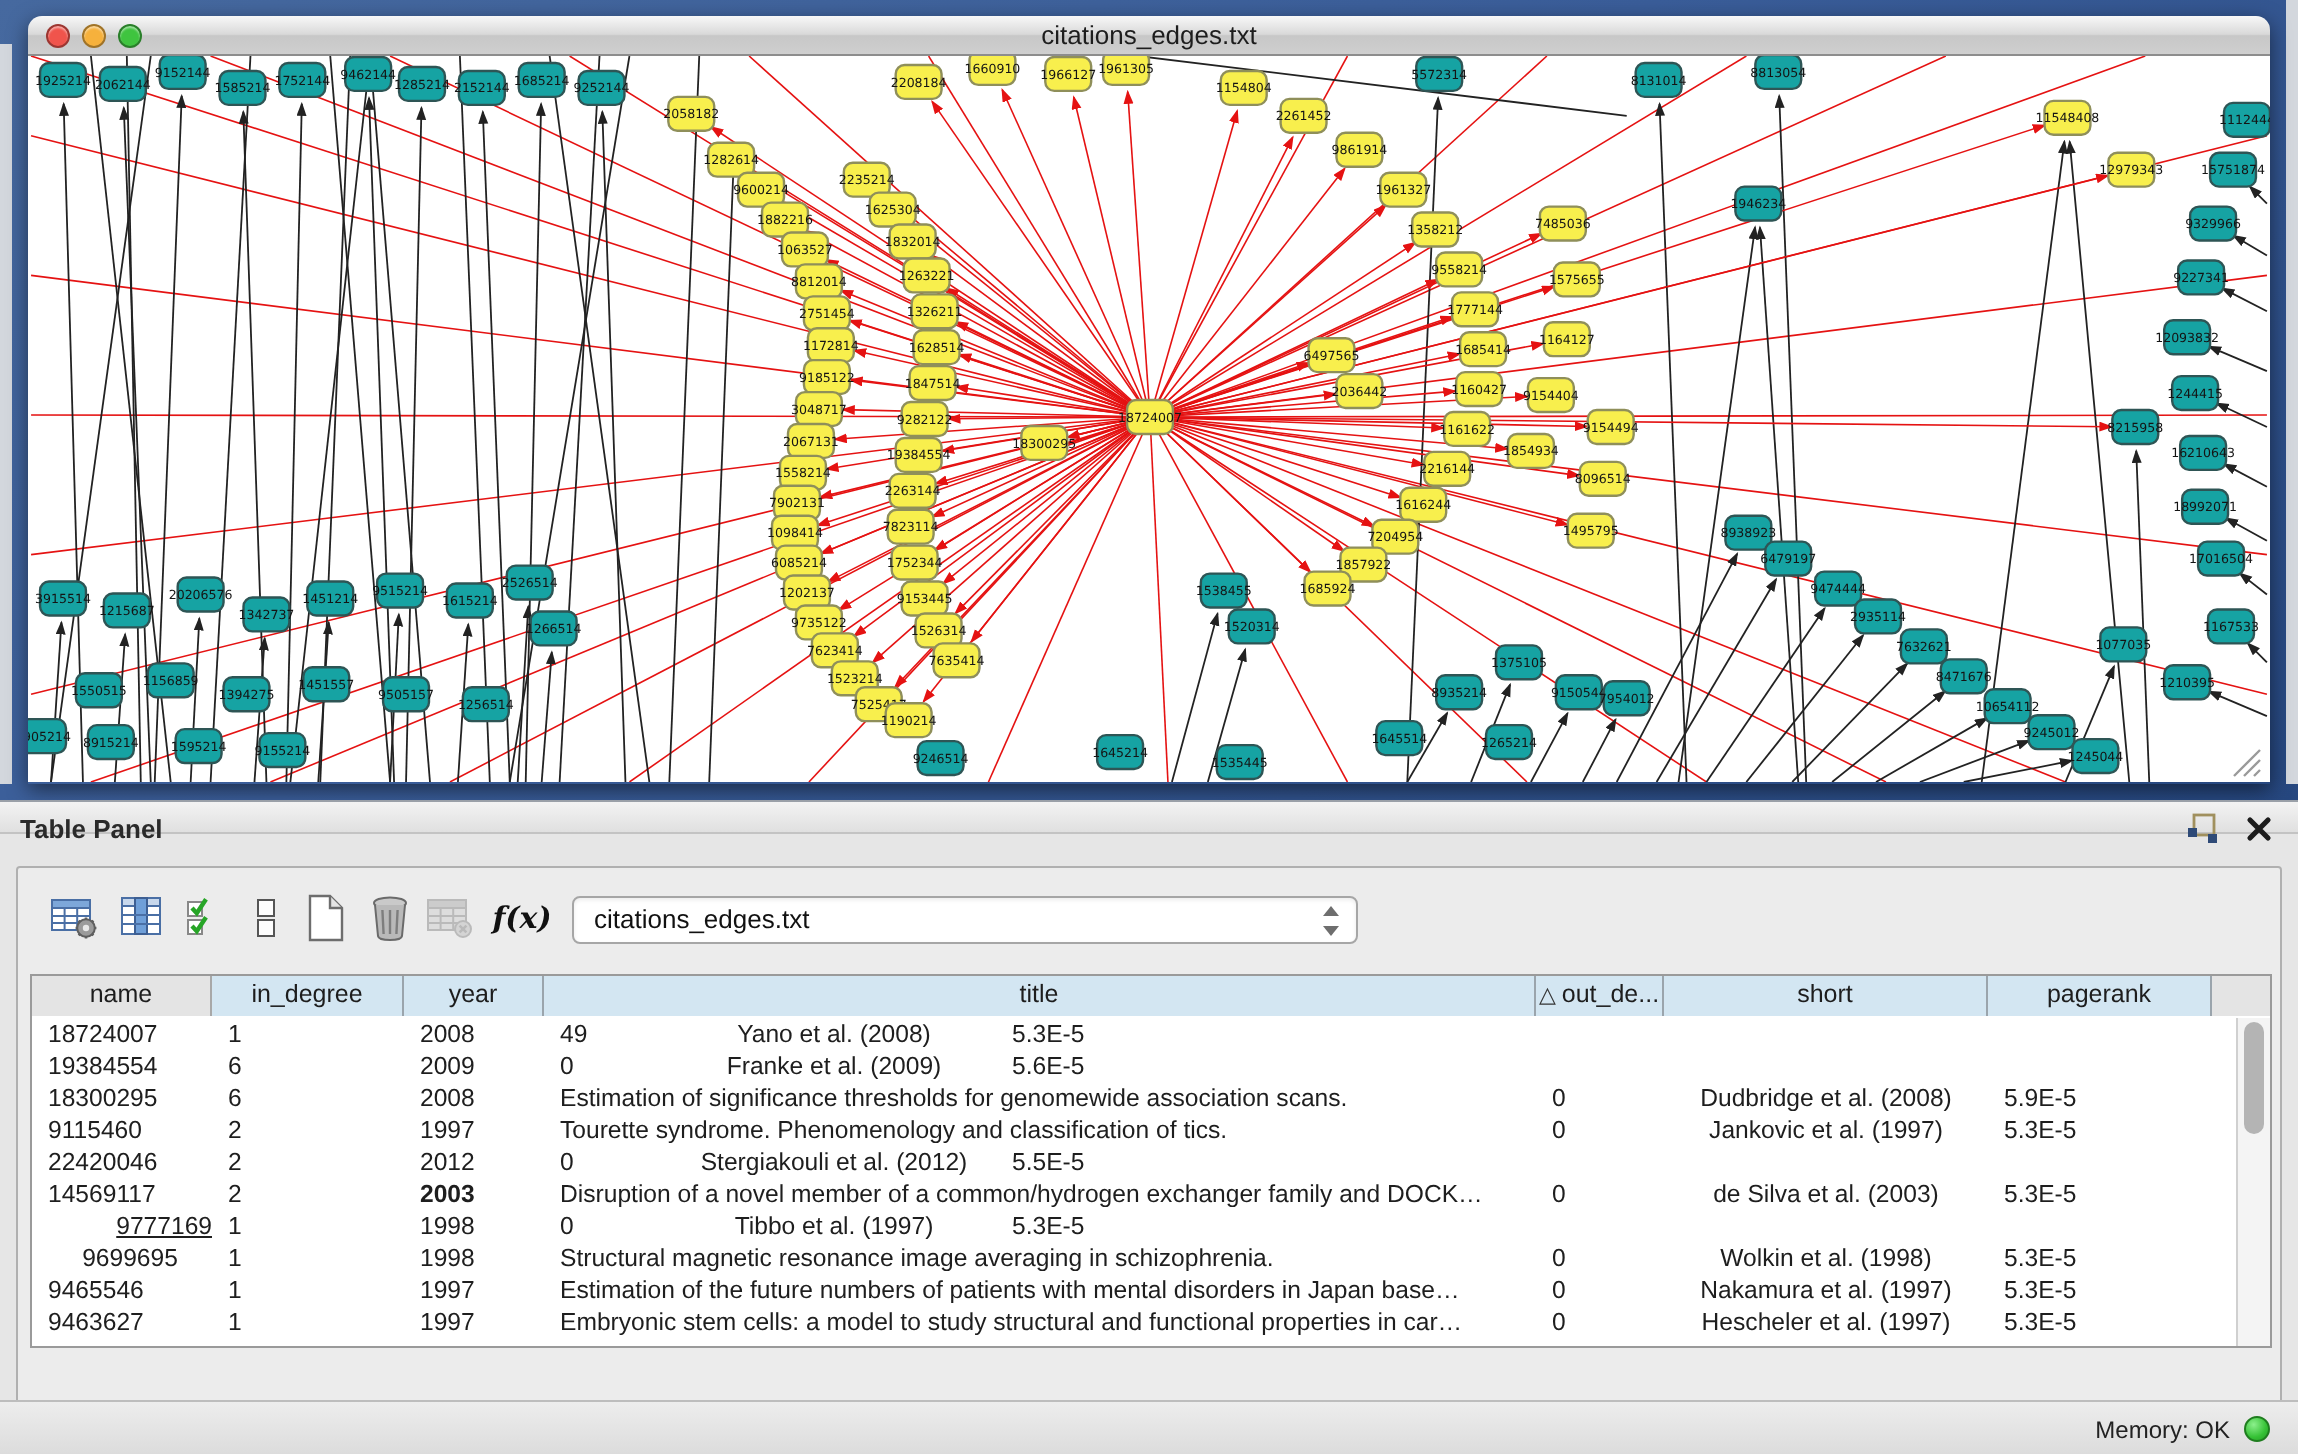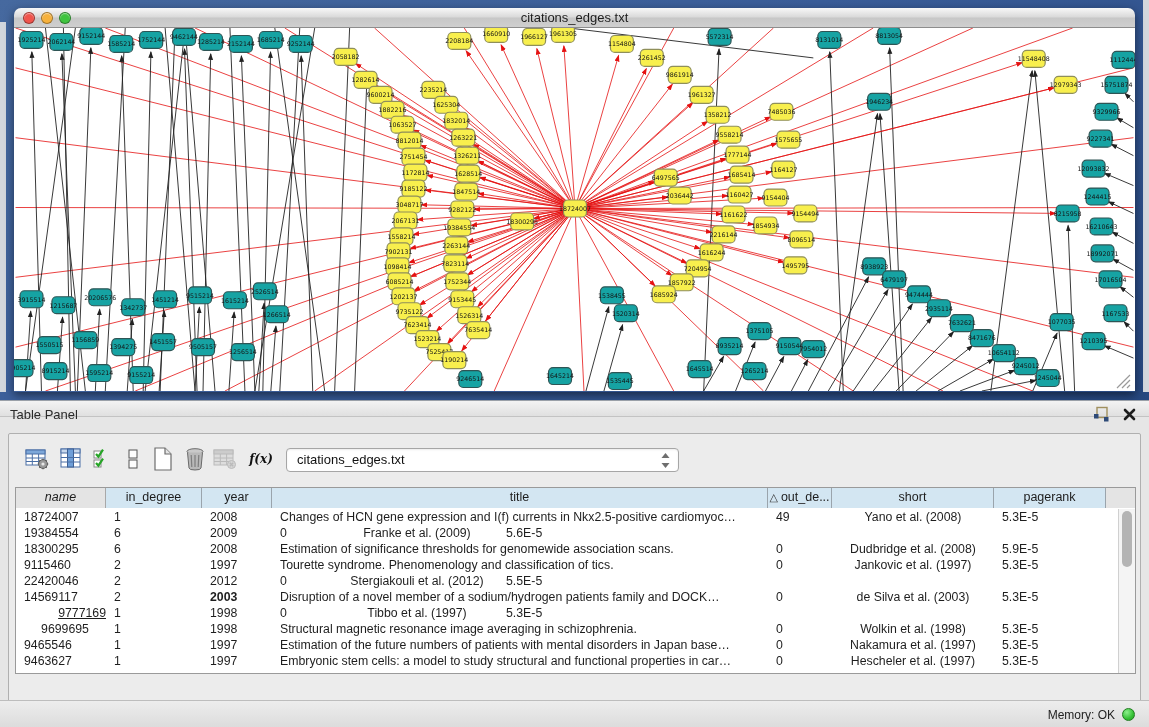--- a/index.html
+++ b/index.html
@@ -24,42 +24,42 @@
     text-align:center; font-size:13px; color:#1d1d1d; }
   .lights { position:absolute; left:9px; top:4px; display:flex; gap:6px; }
   .light { width:12px; height:12px; border-radius:50%; border:1px solid rgba(0,0,0,.35);
     box-shadow:inset 0 1px 1px rgba(255,255,255,.5); }
   .net-canvas { position:relative; width:1121px; height:363px; background:#fff; overflow:hidden; }
   .net-canvas svg { display:block; }
 
   
   .table-panel { position:absolute; left:0; top:400px; width:1149px; height:327px; background:#e6e6e6; }
   .panel-titlebar { position:relative; height:17px;
-    background:linear-gradient(#f3f3f3,#e0e0e0); border-bottom:1px solid #c3c3c3; border-top:1px solid #9aa0a8; }
+    background:linear-gradient(#f3f3f3,#e0e0e0); border-bottom:1px solid #c3c3c3; border-top:1px solid #9aa0a8;font-weight:bold; }
   .panel-titlebar .ptitle { position:absolute; left:10px; top:0; line-height:28px; font-size:13px; color:#2a2a2a; }
   .ptb-icons { position:absolute; right:12px; top:5px; display:flex; gap:12px; align-items:center; }
 
   .panel-content { position:absolute; left:8px; top:33px; width:1133px; height:365px;
     background:#ececec; border:1px solid #b0b0b0; border-radius:2px; }
 
   .toolbar { position:absolute; left:0; top:0; width:100%; height:52px; }
   .tool { position:absolute; top:10px; width:28px; height:30px; display:flex; align-items:center; justify-content:center; }
   .tool.disabled { opacity:.5; }
-  .fx { font-family:"DejaVu Serif", serif; font-style:italic; font-weight:bold; font-size:12px; color:#111; }
+  .fx { font-family:"DejaVu Serif", serif; font-style:italic; font-weight:bold; font-size:15px; color:#111; }
   .combo { position:absolute; left:277px; top:14px; width:393px; height:24px; background:#fff;
     border:1px solid #a6a6a6; border-radius:4px; box-shadow:inset 0 1px 2px rgba(0,0,0,.08); }
   .combo .combo-text { position:absolute; left:10px; top:0; line-height:22px; font-size:13px; color:#111; }
   .combo .stepper { position:absolute; right:8px; top:4px; }
 
   .data-table { position:absolute; left:6px; top:53px; width:1121px; height:187px;
     background:#fff; border:1px solid #9a9a9a; }
   .thead { position:absolute; left:0; top:0; height:20px; width:100%; border-bottom:1px solid #8f8f8f; display:flex; }
   .th { height:20px; line-height:19px; text-align:center; font-size:12.5px; color:#1d1d1d;
     border-right:1px solid #9aa4ac; background:#d3e6f2; overflow:hidden; white-space:nowrap; flex:none; }
-  .th.first { background:#e4e4e4; border-right-color:#a8a8a8;font-style:italic; }
+  .th.first { background:#e4e4e4; border-right-color:#a8a8a8; }
   .th.filler { background:#e4e4e4; border-right:none; flex:1; }
   .sortglyph { font-size:11px; margin-right:3px; color:#333; }
   .tbody { position:absolute; left:0; top:21px; right:17px; bottom:0; overflow:hidden; }
   .tr { display:flex; height:16px; }
   .td { height:16px; line-height:16px; font-size:12.3px; color:#1e1e1e; padding-left:8px;
     white-space:nowrap; overflow:hidden; flex:none; }
   .vscroll { position:absolute; right:0; top:21px; bottom:0; width:17px; background:#f4f4f4; border-left:1px solid #d0d0d0; }
   .vthumb { position:absolute; left:3px; top:2px; width:10px; height:56px; background:#b4b4b4; border-radius:6px; }
 
   .status-bar { position:absolute; left:0; bottom:0; width:1149px; height:27px;
@@ -908,21 +908,20 @@
             <div class="th" style="width: 64px;"><span class="sortglyph">△</span>out_de...</div>
             <div class="th" style="width: 162px;">short</div>
             <div class="th" style="width: 112px;">pagerank</div>
             <div class="th filler"></div>
           </div>
         <div class="tbody" id="tbody">
             <div class="tr">
               <div class="td" style="width: 90px; text-align: left;">18724007</div>
               <div class="td" style="width: 96px; text-align: left;">1</div>
               <div class="td" style="width: 70px; text-align: left;">2008</div>
-              <div class="td" style="width: 496px; text-align: left;">Changes of HCN gene expression and I(f) currents in Nkx2.5-positive cardiomyoc…</div>
               <div class="td" style="width: 64px; text-align: left;">49</div>
               <div class="td" style="width: 162px; text-align: center; padding-left: 0px;">Yano et al. (2008)</div>
               <div class="td" style="width: 112px; text-align: left;">5.3E-5</div>
             </div>
             <div class="tr">
               <div class="td" style="width: 90px; text-align: left;">19384554</div>
               <div class="td" style="width: 96px; text-align: left;">6</div>
               <div class="td" style="width: 70px; text-align: left;">2009</div>
               <div class="td" style="width: 64px; text-align: left;">0</div>
               <div class="td" style="width: 162px; text-align: center; padding-left: 0px;">Franke et al. (2009)</div>
@@ -951,21 +950,21 @@
               <div class="td" style="width: 96px; text-align: left;">2</div>
               <div class="td" style="width: 70px; text-align: left;">2012</div>
               <div class="td" style="width: 64px; text-align: left;">0</div>
               <div class="td" style="width: 162px; text-align: center; padding-left: 0px;">Stergiakouli et al. (2012)</div>
               <div class="td" style="width: 112px; text-align: left;">5.5E-5</div>
             </div>
             <div class="tr">
               <div class="td" style="width: 90px; text-align: left;">14569117</div>
               <div class="td" style="width: 96px; text-align: left;">2</div>
               <div class="td" style="width: 70px; text-align: left; font-weight: bold;">2003</div>
-              <div class="td" style="width: 496px; text-align: left;">Disruption of a novel member of a sodium/hydrogen patients family and DOCK…</div>
+              <div class="td" style="width: 496px; text-align: left;">Disruption of a novel member of a common/hydrogen exchanger family and DOCK…</div>
               <div class="td" style="width: 64px; text-align: left;">0</div>
               <div class="td" style="width: 162px; text-align: center; padding-left: 0px;">de Silva et al. (2003)</div>
               <div class="td" style="width: 112px; text-align: left;">5.3E-5</div>
             </div>
             <div class="tr">
               <div class="td" style="width: 90px; text-align: right; text-decoration: underline;">9777169</div>
               <div class="td" style="width: 96px; text-align: left;">1</div>
               <div class="td" style="width: 70px; text-align: left;">1998</div>
               <div class="td" style="width: 64px; text-align: left;">0</div>
               <div class="td" style="width: 162px; text-align: center; padding-left: 0px;">Tibbo et al. (1997)</div>

